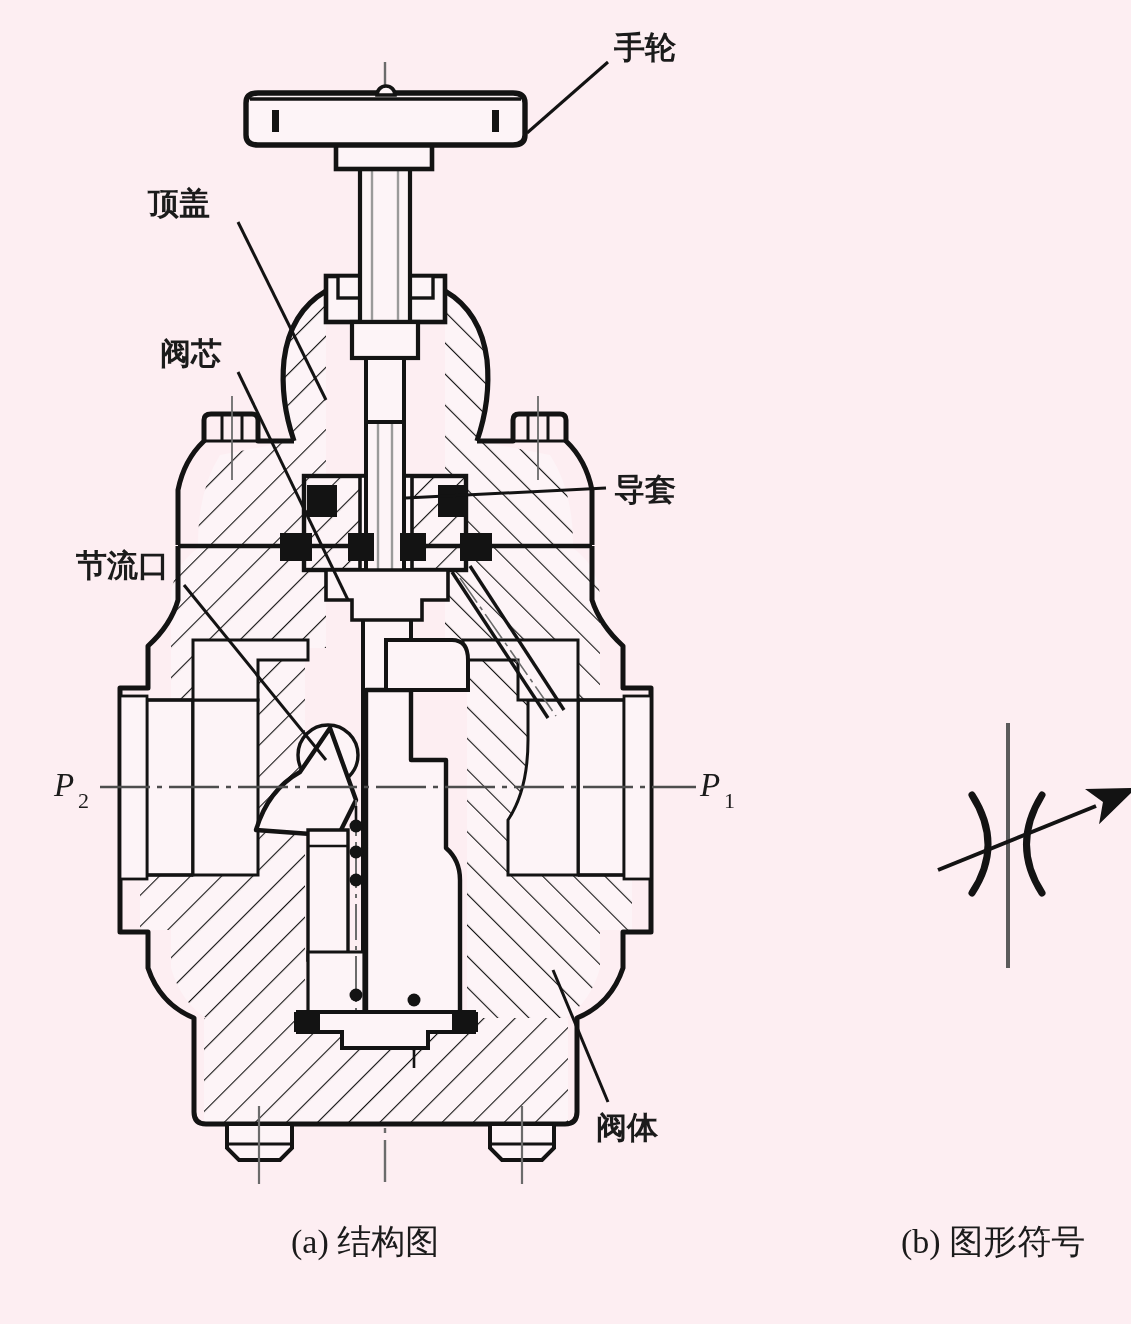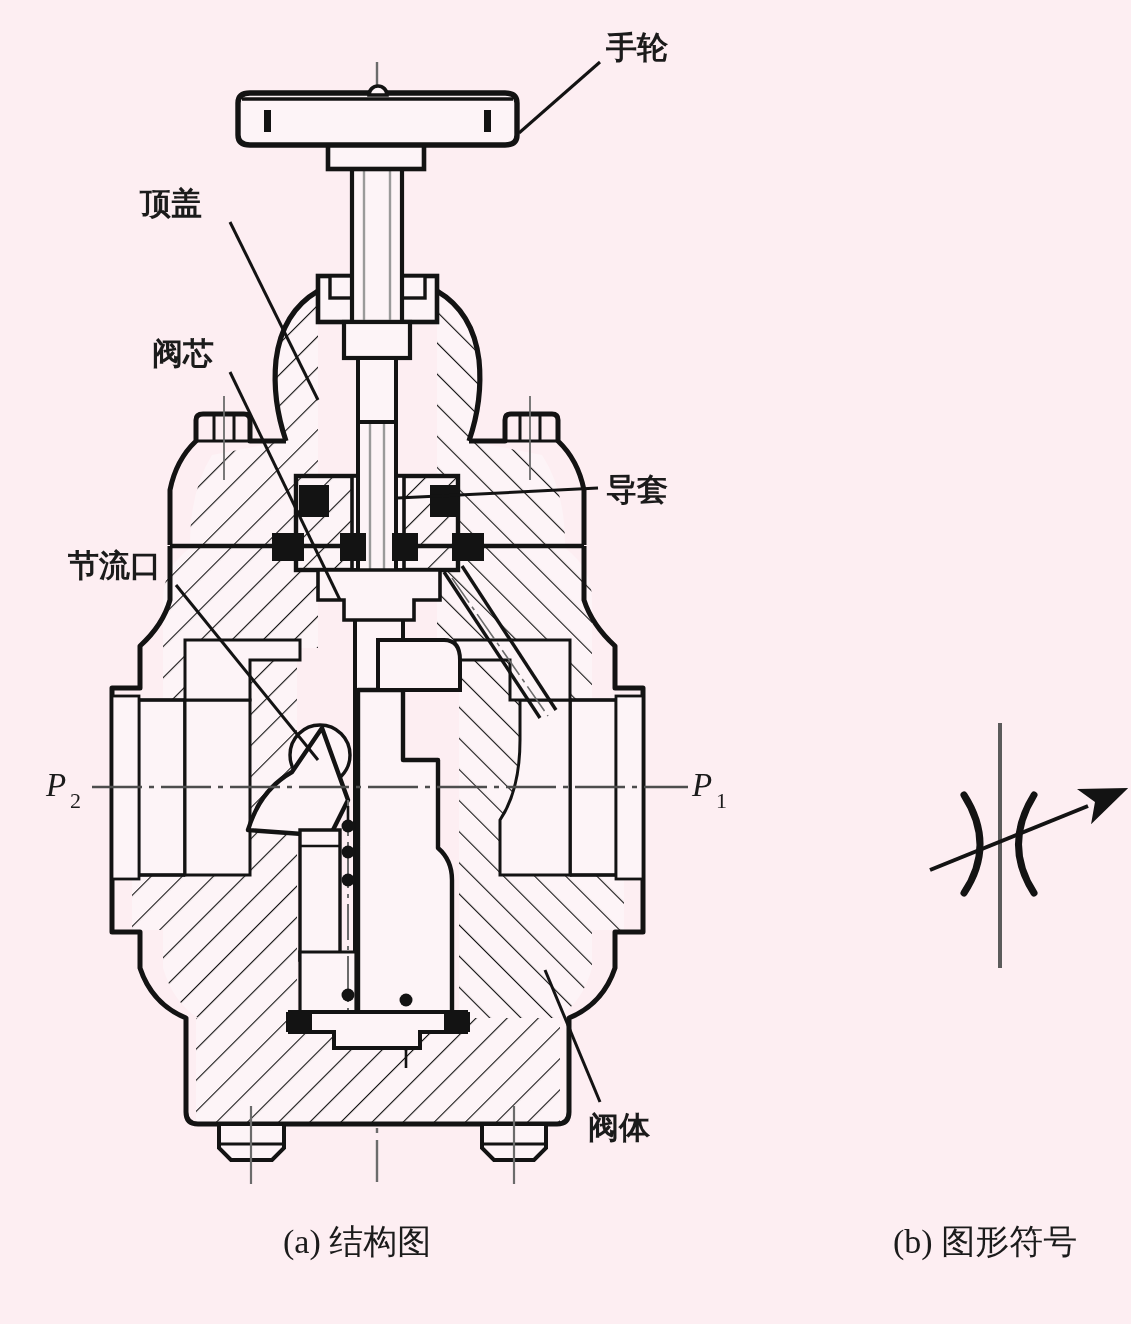--- a/index.html
+++ b/index.html
@@ -3,21 +3,21 @@
 <meta charset="utf-8">
 <style>
   html,body{margin:0;padding:0;}
   body{
     width:1131px;height:1324px;
     background:#fdeef2;
     font-family:"Liberation Serif", serif;
     overflow:hidden;
     position:relative;
   }
-  #root{position:absolute;left:0;top:0;width:958px;height:1324px;}
+  #root{position:absolute;left:8px;top:0;width:958px;height:1324px;}
   svg{display:block;}
   .lbl{
     font-family:"Liberation Sans", sans-serif;
     font-size:31px;
     font-weight:700;
     fill:#1b1b1b;
   }
   .cap{
     font-family:"Liberation Serif", serif;
     font-size:34px;

